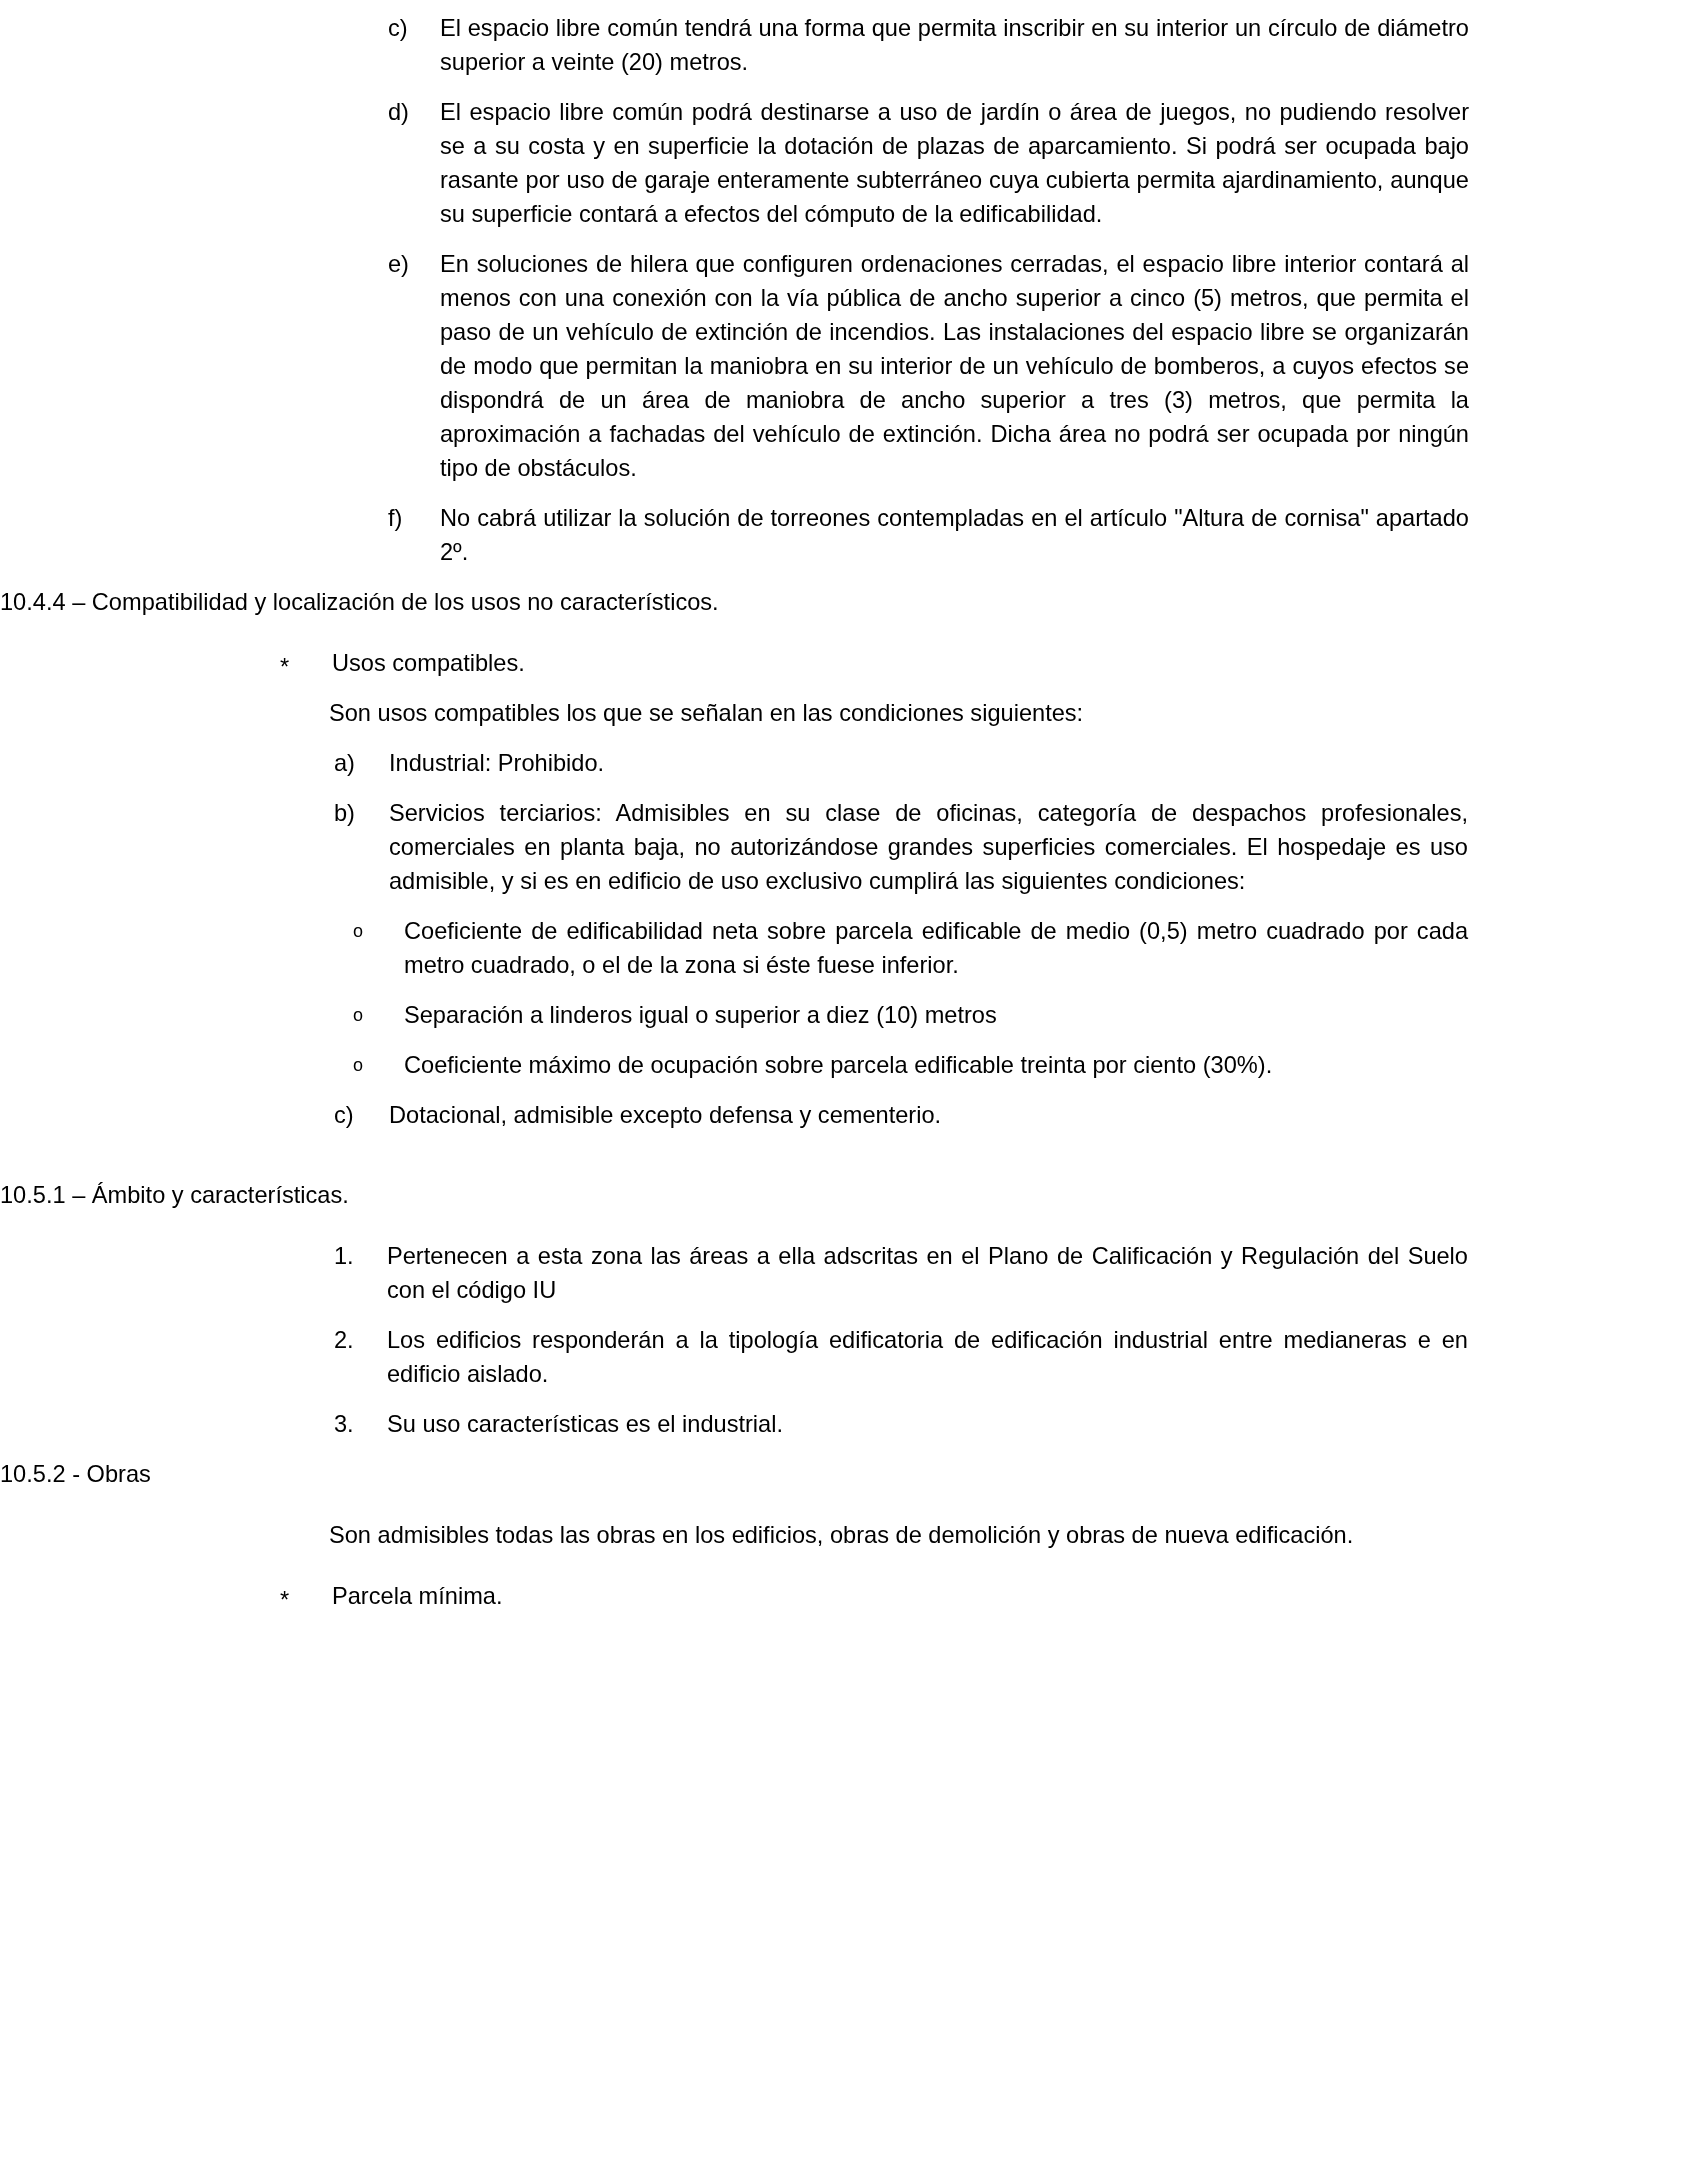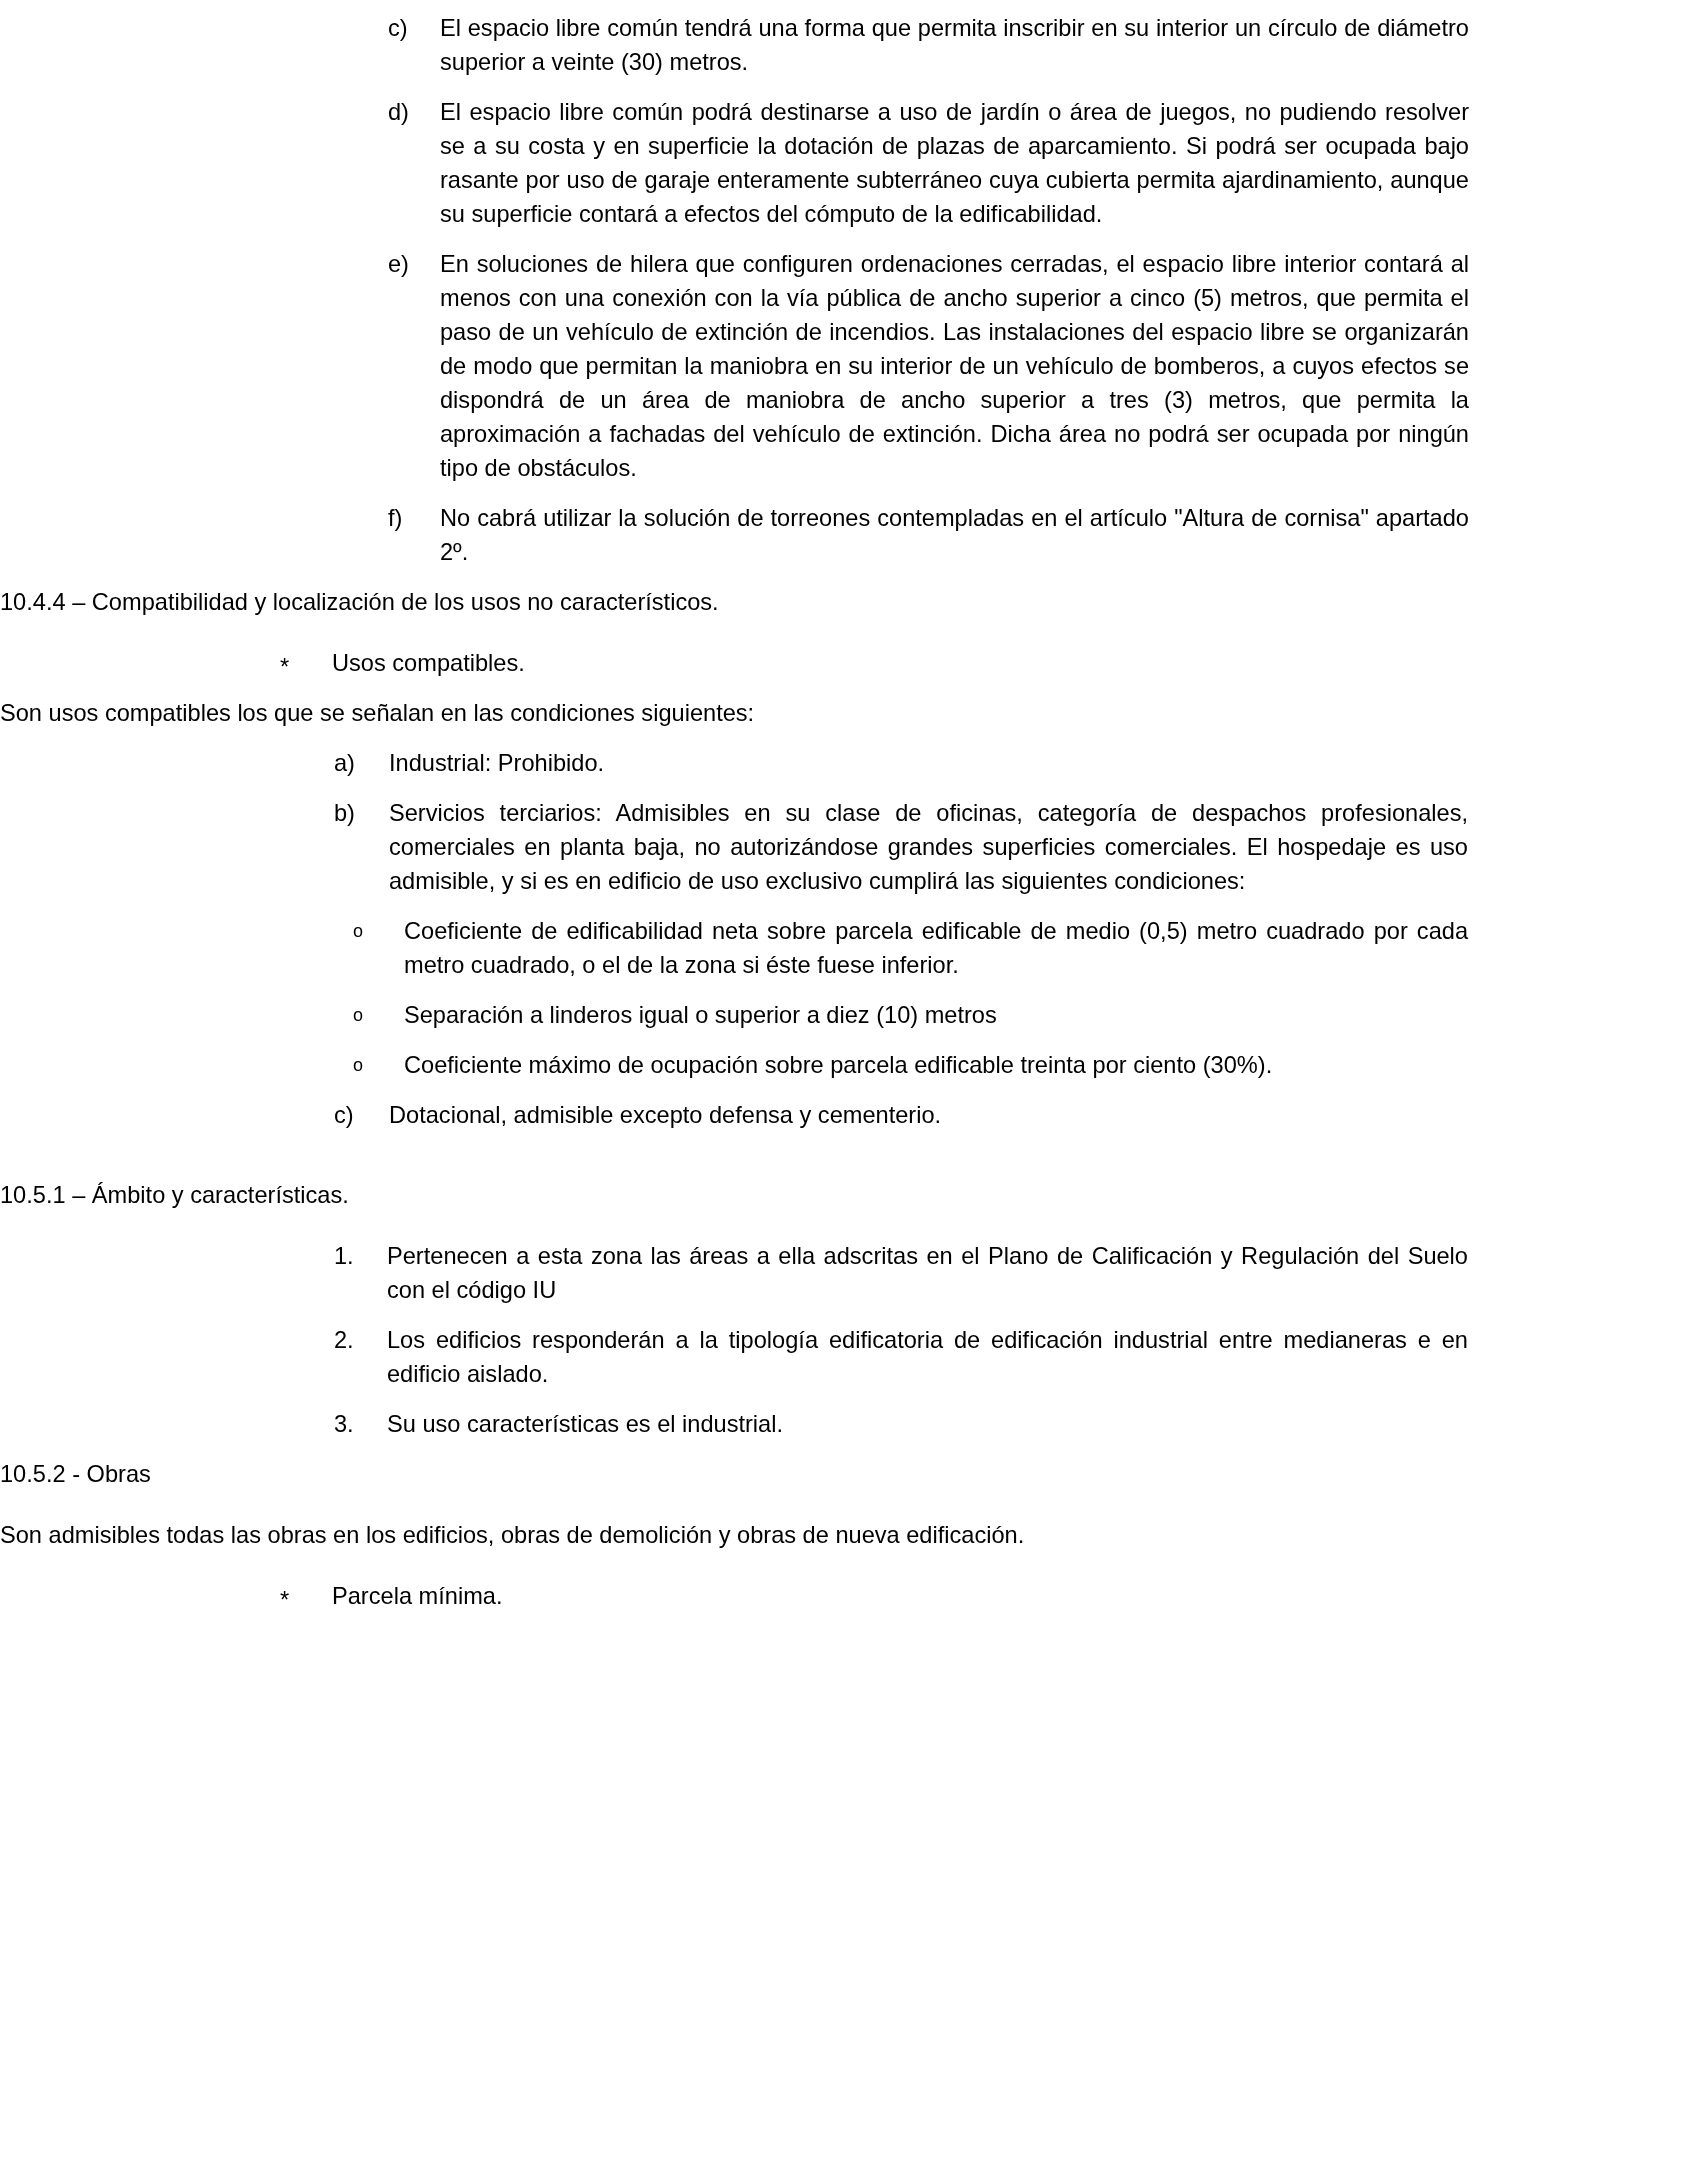--- a/index.html
+++ b/index.html
@@ -38,35 +38,35 @@
 
   
   .li-o { margin-left: 353px; width: 1115px; }
   .li-o .lbl { width: 51px; font-size: 18px; }
 
   
   .li-star { margin-left: 280px; width: 1189px; }
   .li-star .lbl { width: 52px; position: relative; top: 4.6px; }
 
   
-  .para { width: 1140px; text-align: justify; }
+  .para { margin-left: 329px; width: 1140px; text-align: justify; }
 
   
   .gap-s { margin-bottom: 16px; }
   .gap-m { margin-bottom: 27px; }
   .gap-l { margin-bottom: 46px; }
 </style>
 </head>
 <body>
 
 <div class="doc">
 
   <div class="li li-cdef gap-s">
     <span class="lbl">c)</span>
-    <span class="txt">El espacio libre común tendrá una forma que permita inscribir en su interior un círculo de diámetro superior a veinte (30) metros.</span>
+    <span class="txt">El espacio libre común tendrá una forma que permita inscribir en su interior un círculo de diámetro superior a veinte (20) metros.</span>
   </div>
   <div class="li li-cdef gap-s">
     <span class="lbl">d)</span>
     <span class="txt">El espacio libre común podrá destinarse a uso de jardín o área de juegos, no pudiendo resolver se a su costa y en superficie la dotación de plazas de aparcamiento. Si podrá ser ocupada bajo rasante por uso de garaje enteramente subterráneo cuya cubierta permita ajardinamiento, aunque su superficie contará a efectos del cómputo de la edificabilidad.</span>
   </div>
   <div class="li li-cdef gap-s">
     <span class="lbl">e)</span>
     <span class="txt">En soluciones de hilera que configuren ordenaciones cerradas, el espacio libre interior contará al menos con una conexión con la vía pública de ancho superior a cinco (5) metros, que permita el paso de un vehículo de extinción de incendios. Las instalaciones del espacio libre se organizarán de modo que permitan la maniobra en su interior de un vehículo de bomberos, a cuyos efectos se dispondrá de un área de maniobra de ancho superior a tres (3) metros, que permita la aproximación a fachadas del vehículo de extinción. Dicha área no podrá ser ocupada por ningún tipo de obstáculos.</span>
   </div>
   <div class="li li-cdef gap-s">

